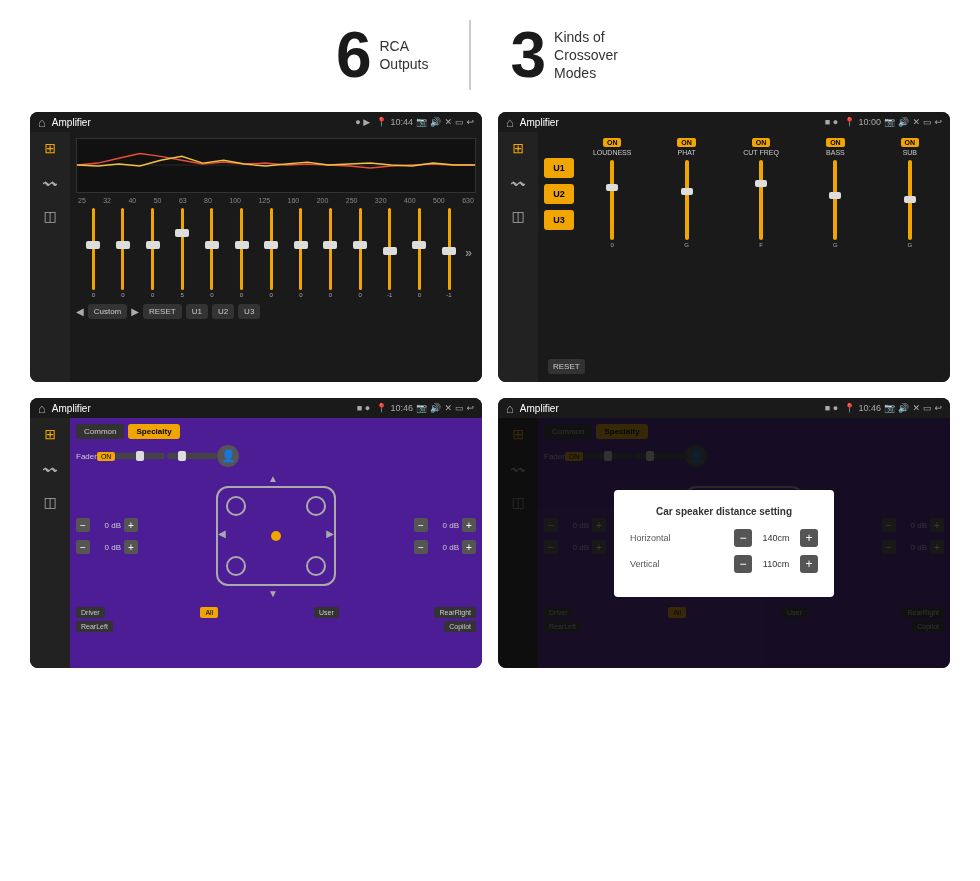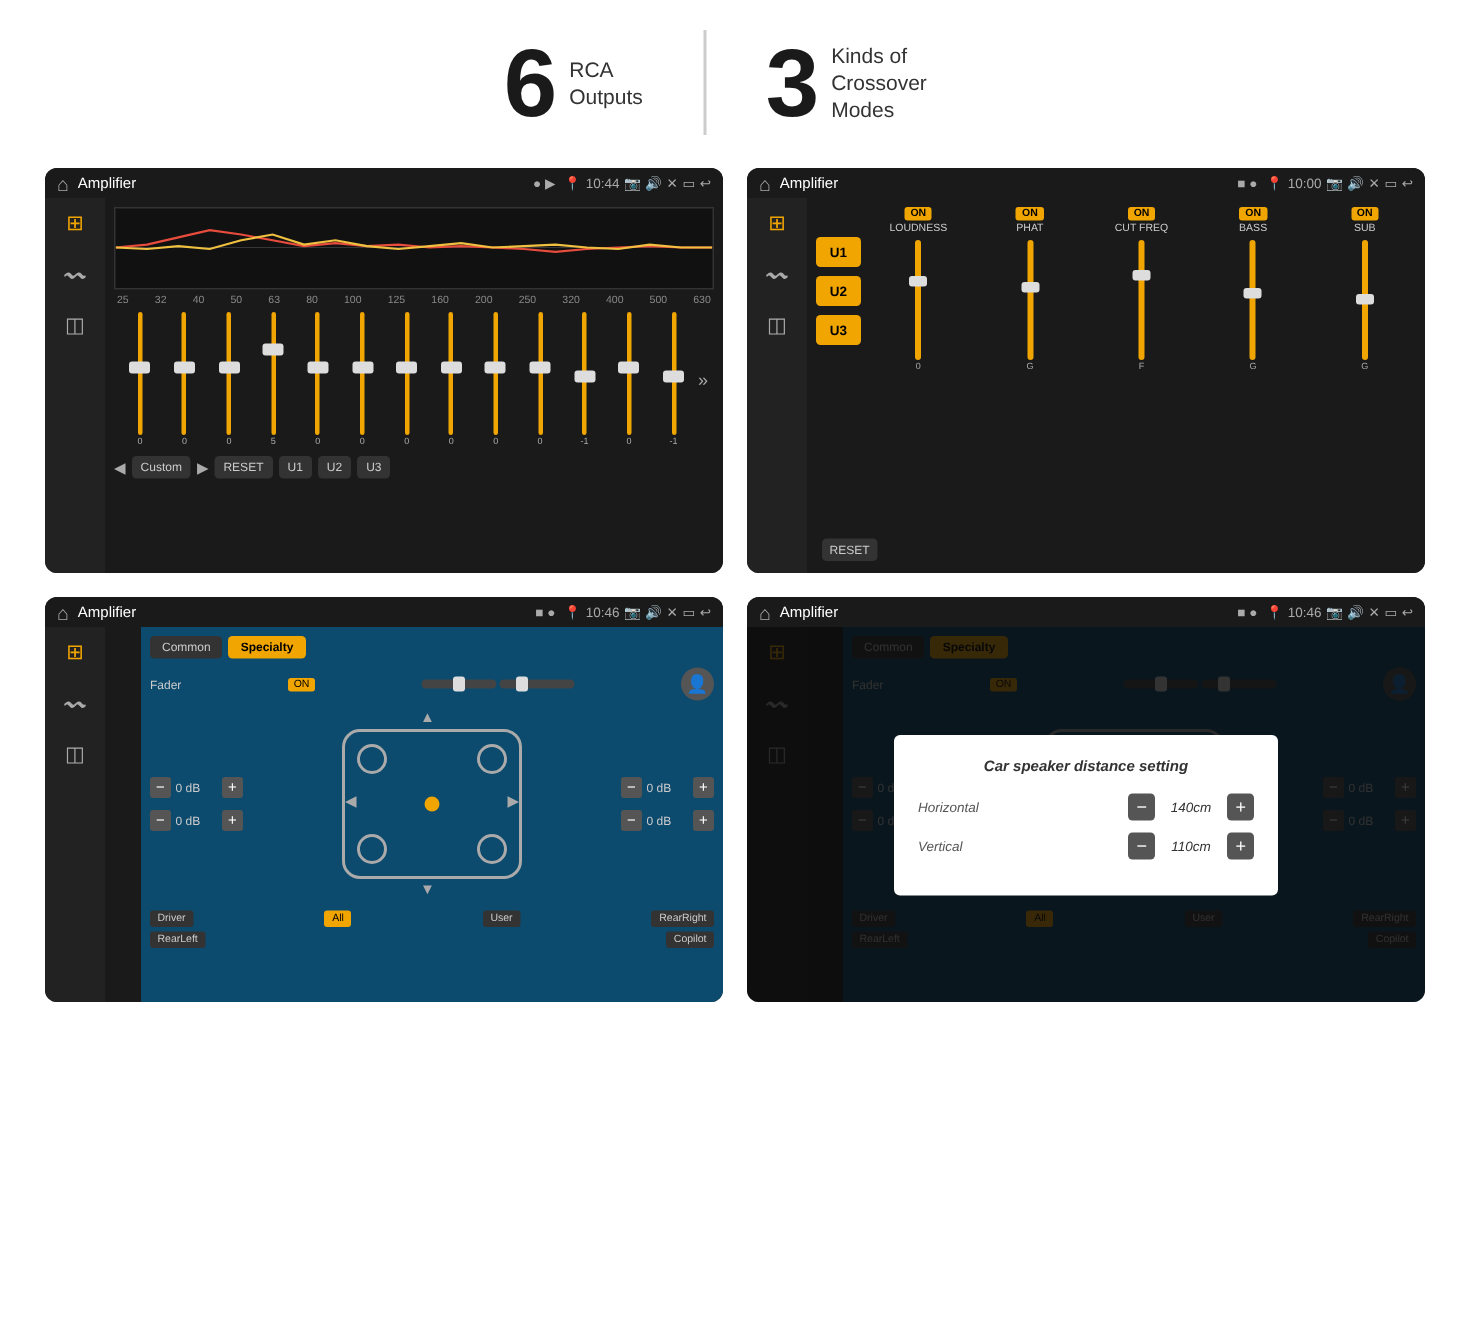--- a/index.html
+++ b/index.html
@@ -249,41 +249,39 @@
       color: #ccc;
       font-size: 8px;
       padding: 3px 5px;
       border-radius: 3px;
       margin-top: 6px;
     }
 
     
     .fader-content {
       flex: 1;
-      background: #0c4a6e;
+      background: #4c1d95;
       padding: 6px;
-      margin-left: 24px;
     }
     .tab-row {
       display: flex;
       gap: 4px;
       margin-bottom: 6px;
     }
     .tab-btn {
       background: #333;
       color: #ccc;
       font-size: 8px;
       padding: 3px 8px;
       border-radius: 3px;
     }
     .tab-btn.active { background: #f0a500; color: #000; font-weight: bold; }
 
     .fader-row {
       display: flex;
-      justify-content: space-between;
       align-items: center;
       margin-bottom: 4px;
     }
     .fader-label { color: #ccc; font-size: 8px; }
     .on-badge-small {
       background: #f0a500;
       color: #000;
       font-size: 7px;
       padding: 1px 4px;
       border-radius: 2px;
@@ -364,21 +362,21 @@
       width: 14px;
       height: 14px;
       background: #555;
       color: #fff;
       font-size: 10px;
       display: flex;
       align-items: center;
       justify-content: center;
       border-radius: 2px;
     }
-    .db-val { color: #ccc; font-size: 8px; min-width: 28px; text-align: left; }
+    .db-val { color: #ccc; font-size: 8px; min-width: 28px; text-align: right; }
 
     .bottom-labels {
       display: flex;
       justify-content: space-between;
       margin-top: 2px;
     }
     .bottom-label {
       background: #333;
       color: #ccc;
       font-size: 7px;
@@ -397,22 +395,21 @@
       background: rgba(0,0,0,0.5);
       display: flex;
       align-items: center;
       justify-content: center;
       z-index: 10;
     }
     .dialog-box {
       background: #fff;
       border-radius: 4px;
       padding: 16px;
-      width: 256px;
-      font-style: italic;
+      width: 220px;
     }
     .dialog-title {
       font-size: 10px;
       color: #333;
       text-align: center;
       margin-bottom: 12px;
       font-weight: bold;
     }
     .dialog-row {
       display: flex;

